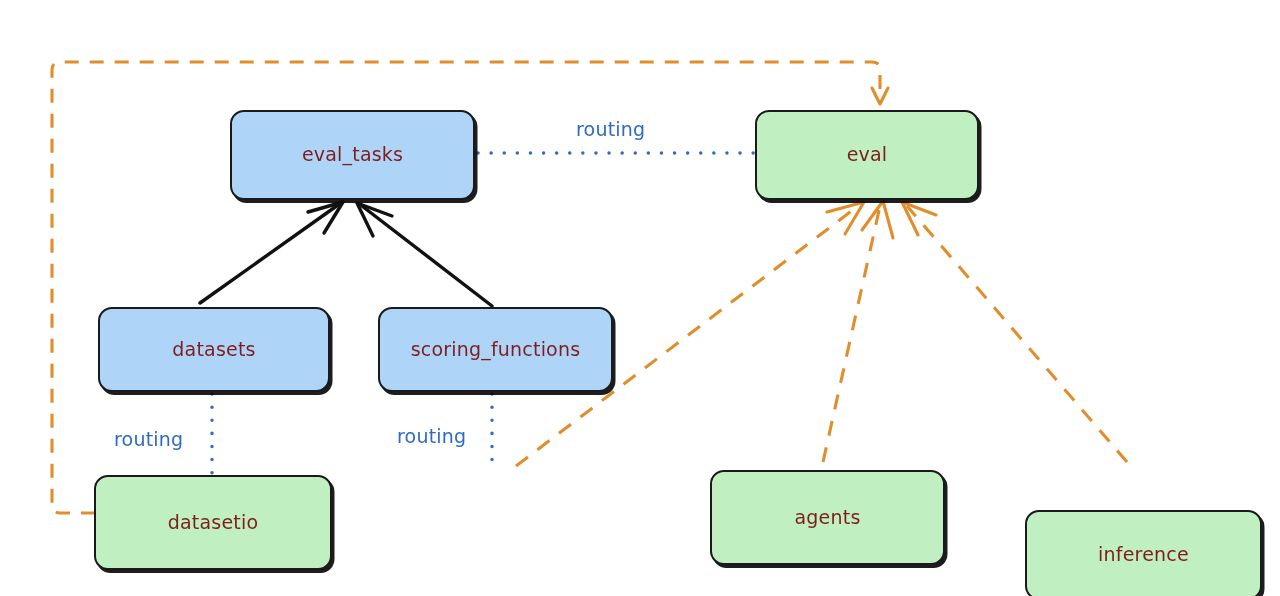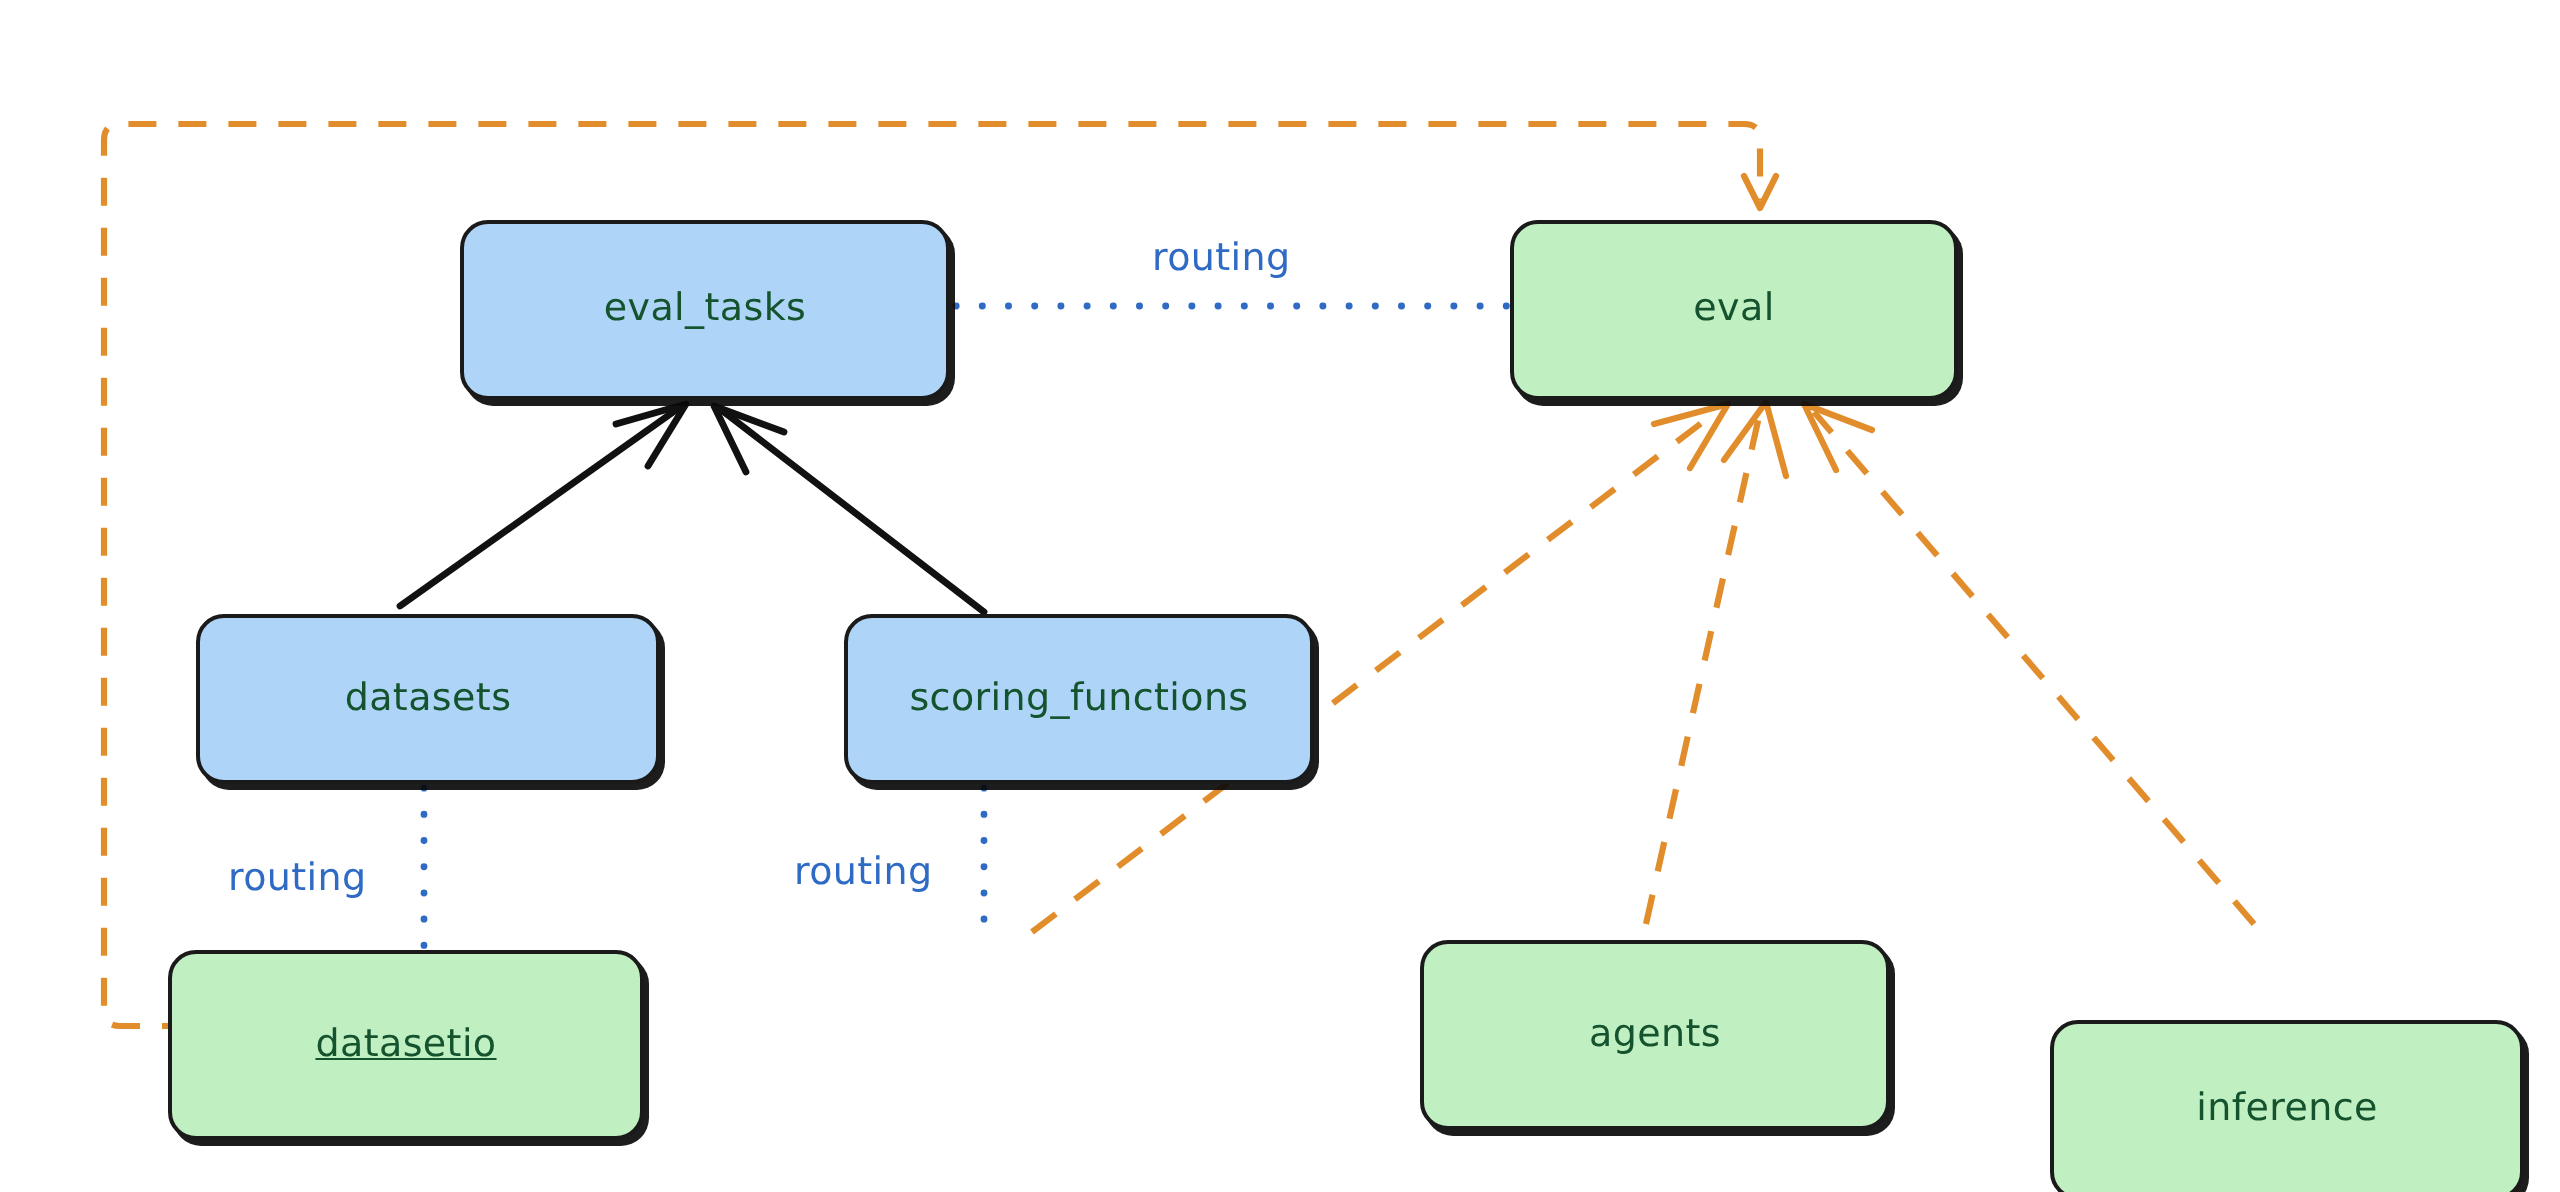--- a/index.html
+++ b/index.html
@@ -30,21 +30,21 @@
   .node {
     position: absolute;
     box-sizing: border-box;
     border: 2.6px solid #1a1a1a;
     border-radius: 14px;
     display: flex;
     align-items: center;
     justify-content: center;
     text-align: center;
     line-height: 1.15;
-    color: #14532d;
+    color: #7f1d1d;
     font-family: "DejaVu Sans", sans-serif;
     font-size: 19px;
     letter-spacing: 0.2px;
     box-shadow: 2.5px 3px 0 rgba(10,10,10,0.92);
   }
   .node.api {
     background: #AED5F8;
   }
   .node.provider {
     background: #C0EFC2;
@@ -119,25 +119,25 @@
   </div>
 
   <div class="node provider" id="node-eval" style="left: 755px; top: 110px; width: 224px; height: 90px; background: rgb(192, 239, 194); align-items: center;">
     <span class="node-label">eval</span>
   </div>
 
   <div class="node api" id="node-datasets" style="left: 98px; top: 307px; width: 232px; height: 85px; background: rgb(174, 213, 248);">
     <span class="node-label">datasets</span>
   </div>
 
-  <div class="node api" id="node-scoring_functions" style="left: 378px; top: 307px; width: 235px; height: 85px; background: rgb(174, 213, 248); margin-left: 44px;">
+  <div class="node api" id="node-scoring_functions" style="left: 378px; top: 307px; width: 235px; height: 85px; background: rgb(174, 213, 248);">
     <span class="node-label">scoring_functions</span>
   </div>
 
-  <div class="node provider" id="node-datasetio" style="left: 84px; top: 475px; width: 238px; height: 95px; background: rgb(192, 239, 194); text-decoration: underline;">
+  <div class="node provider" id="node-datasetio" style="left: 94px; top: 475px; width: 238px; height: 95px; background: rgb(192, 239, 194);">
     <span class="node-label">datasetio</span>
   </div>
 
 
   <div class="node provider" id="node-agents" style="left: 710px; top: 470px; width: 235px; height: 95px; background: rgb(192, 239, 194);">
     <span class="node-label">agents</span>
   </div>
 
   <div class="node provider" id="node-inference" style="left: 1025px; top: 470px; width: 237px; height: 90px; background: rgb(192, 239, 194); margin-top: 40px;">
     <span class="node-label">inference</span>

